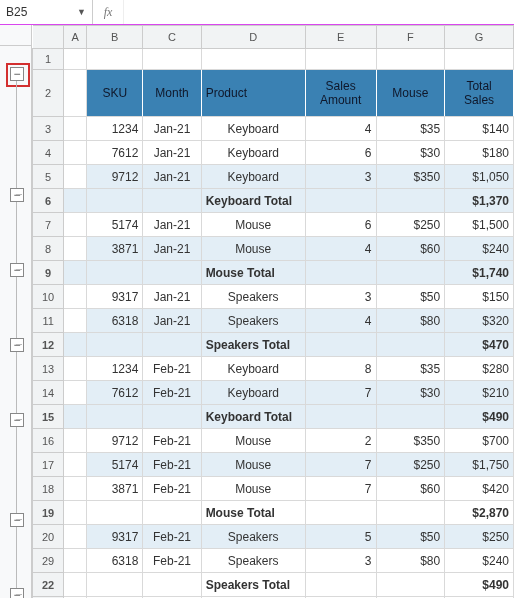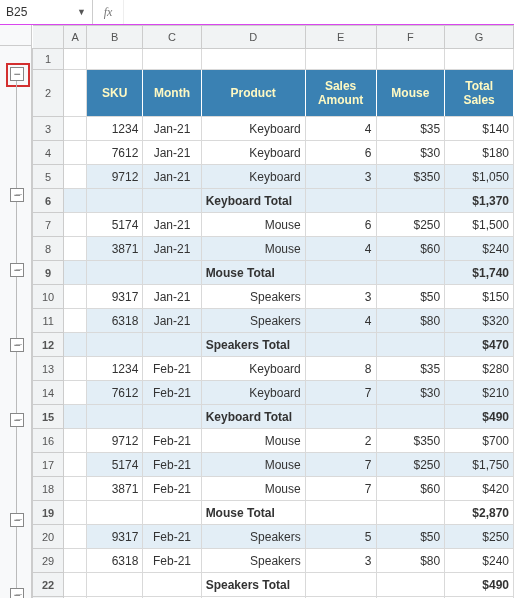--- a/index.html
+++ b/index.html
@@ -148,33 +148,33 @@
   .cB { width: 54px; }
   .cC { width: 56px; }
   .cD { width: 100px; }
   .cE { width: 68px; }
   .cF { width: 66px; }
   .cG { width: 66px; }
 
   
   .hdr {
     background: #3a81b3;
-    color: #fef9c3;
-    font-weight: bold;
+    color: #0f172a;
+    font-weight: normal;
     text-align: center;
     height: 44px !important;
     vertical-align: middle;
   }
-  .hdr.left { text-align: center; padding-left:4px;}
+  .hdr.left { text-align: left; padding-left:4px;}
   tr.header-row td.cell { border:1px solid #fff0; border-top:1px solid #d9d9d9; border-bottom:1px solid #d9d9d9;}
   tr.header-row td.cell.cA { border:1px solid #d9d9d9; }
   tr.header-row td.row-head { height:44px; }
 
   .num { text-align: right; }
-  .txt { text-align: right; }
+  .txt { text-align: center; }
   .ctr { text-align: center; }
 
   .band { background: #e3eef6; }
 
   .subtotal { font-weight: bold; }
   .subtotal .cell { background: #e3eef6; margin-left: 44px; }
   .grand { font-weight: bold; margin-left: 24px; }
   .subtotal td.txt, .grand td.txt { text-align:left; }
 
   

